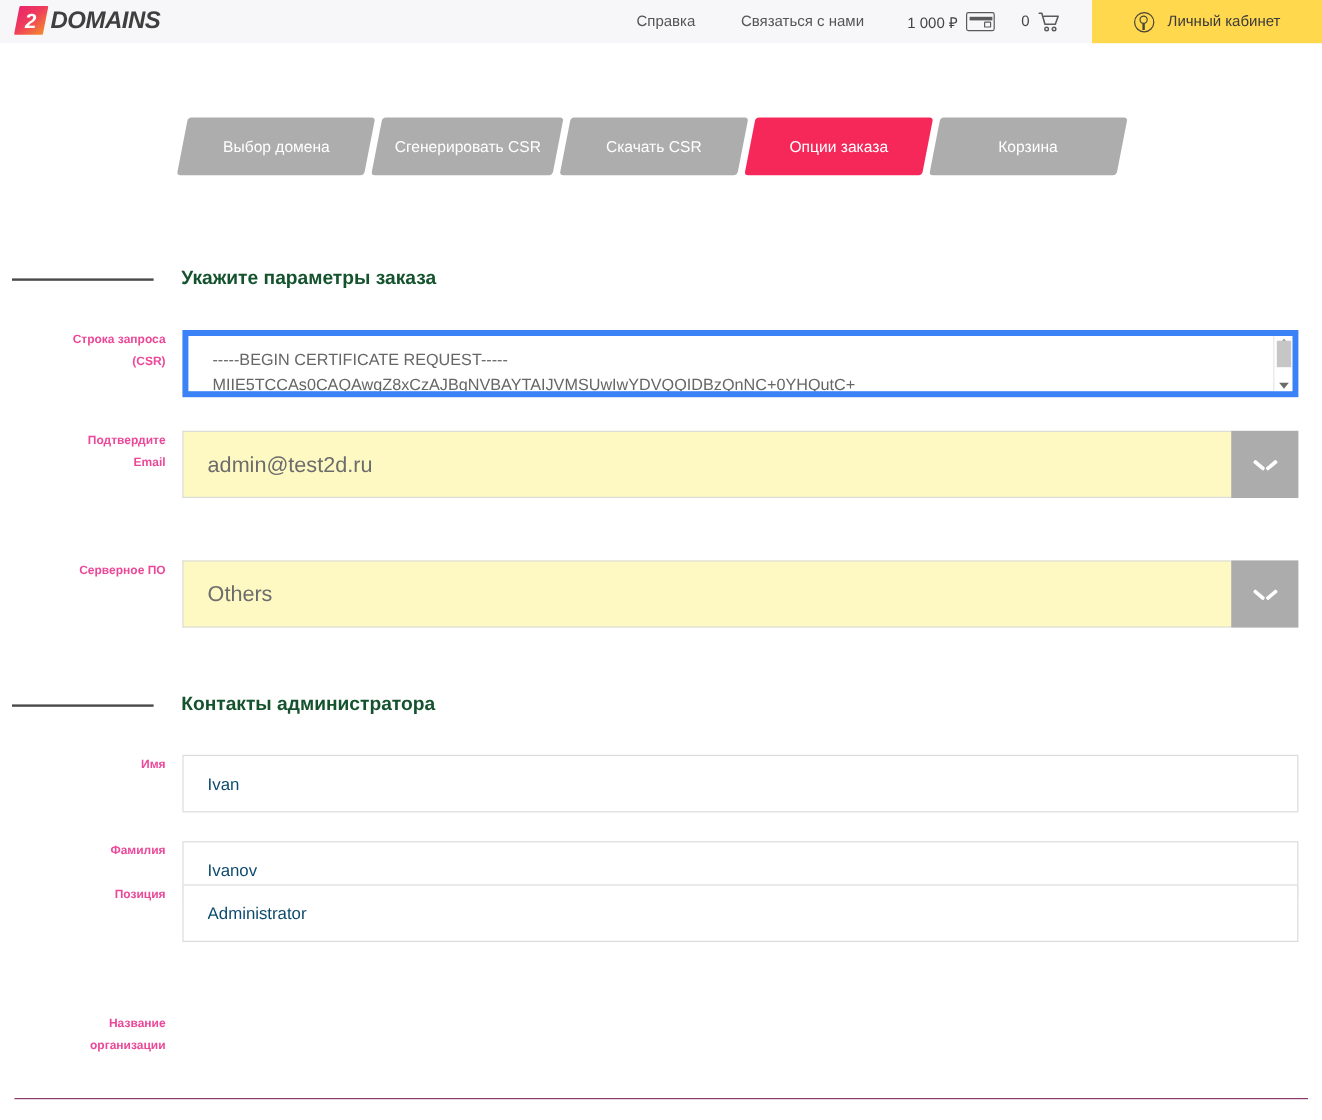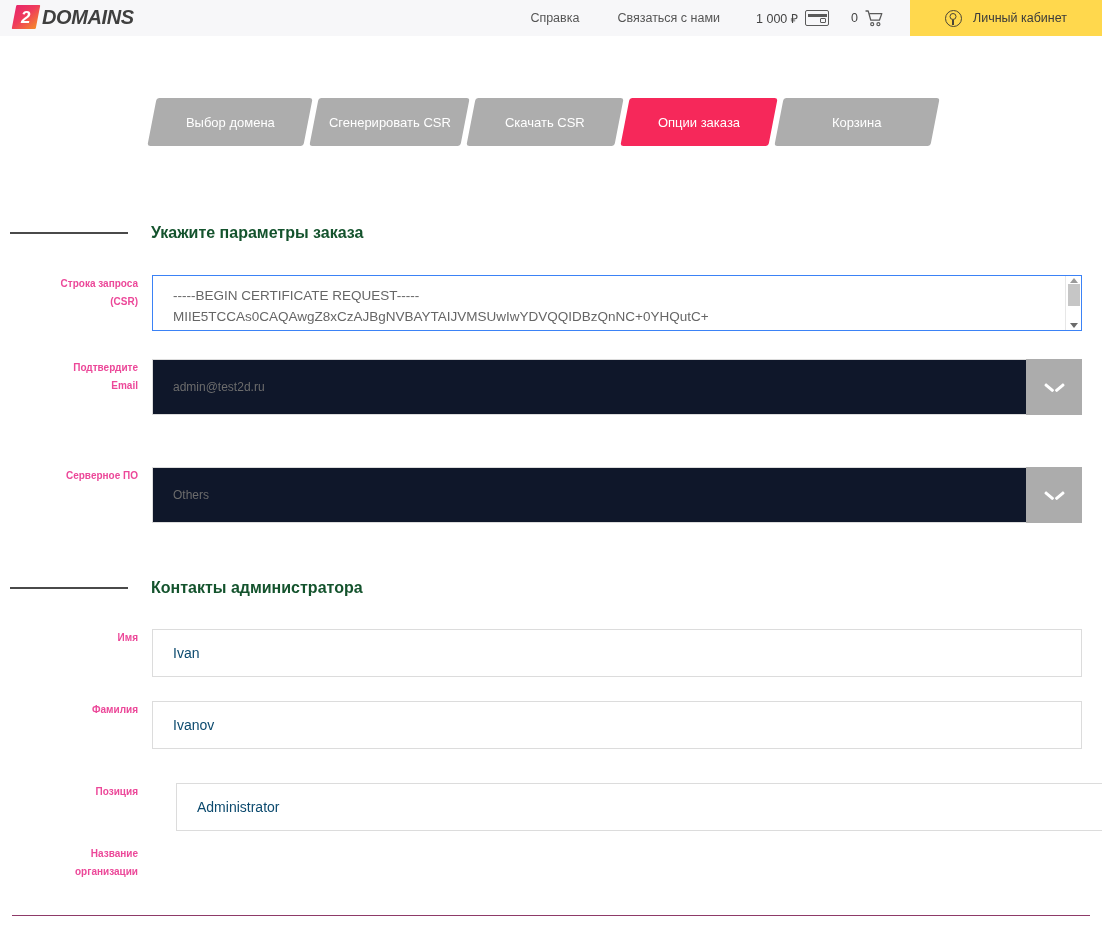--- a/index.html
+++ b/index.html
@@ -233,21 +233,21 @@
   }
   .f-control {
     margin-left: 14px;
     display: flex;
     align-items: stretch;
   }
 
   .csr-box {
     width: 930px;
     height: 56px;
-    border: 1px solid #3b82f6;
+    border: 5px solid #3b82f6;
     background: #ffffff;
     display: flex;
     overflow: hidden;
   }
   .csr-text {
     flex: 1;
     padding: 9px 0 0 20px;
     font-size: 13.5px;
     color: #666;
     line-height: 21px;
@@ -292,22 +292,22 @@
     font-family: "Liberation Sans", sans-serif;
     outline: none;
   }
   .inp::placeholder { color: #9b9b9b; }
   .sel-wrap { display: flex; }
   .sel-input {
     width: 874px;
     height: 56px;
     border: 1px solid #dcdcdc;
     border-right: none;
-    background: #0f172a;
-    font-size: 12px;
+    background: #fef9c3;
+    font-size: 18px;
     color: #6c6c6c;
     padding: 0 20px;
     font-family: "Liberation Sans", sans-serif;
     outline: none;
   }
   .sel-input::placeholder { color: #9b9b9b; }
   .sel-btn {
     width: 56px;
     height: 56px;
     background: #acacac;
@@ -330,21 +330,21 @@
     border-radius: 1px;
   }
   .chev:before { left: 0; transform: rotate(40deg); transform-origin: left top; }
   .chev:after  { right: 0; transform: rotate(-40deg); transform-origin: right top; }
 
   #row-csr    { top: 275px; }
   #row-email  { top: 359px; }
   #row-soft   { top: 467px; }
   #row-fname  { top: 629px; }
   #row-lname  { top: 701px; }
-  #row-pos    { top: 783px; gap: 24px; }
+  #row-pos    { top: 737px; }
   #row-org    { top: 845px; }
   #row-org .f-label { line-height: 18px; }
 
   .bottom-rule {
     position: absolute;
     left: 12px;
     top: 915px;
     width: 1078px;
     height: 1px;
     background: #8e3a68;

